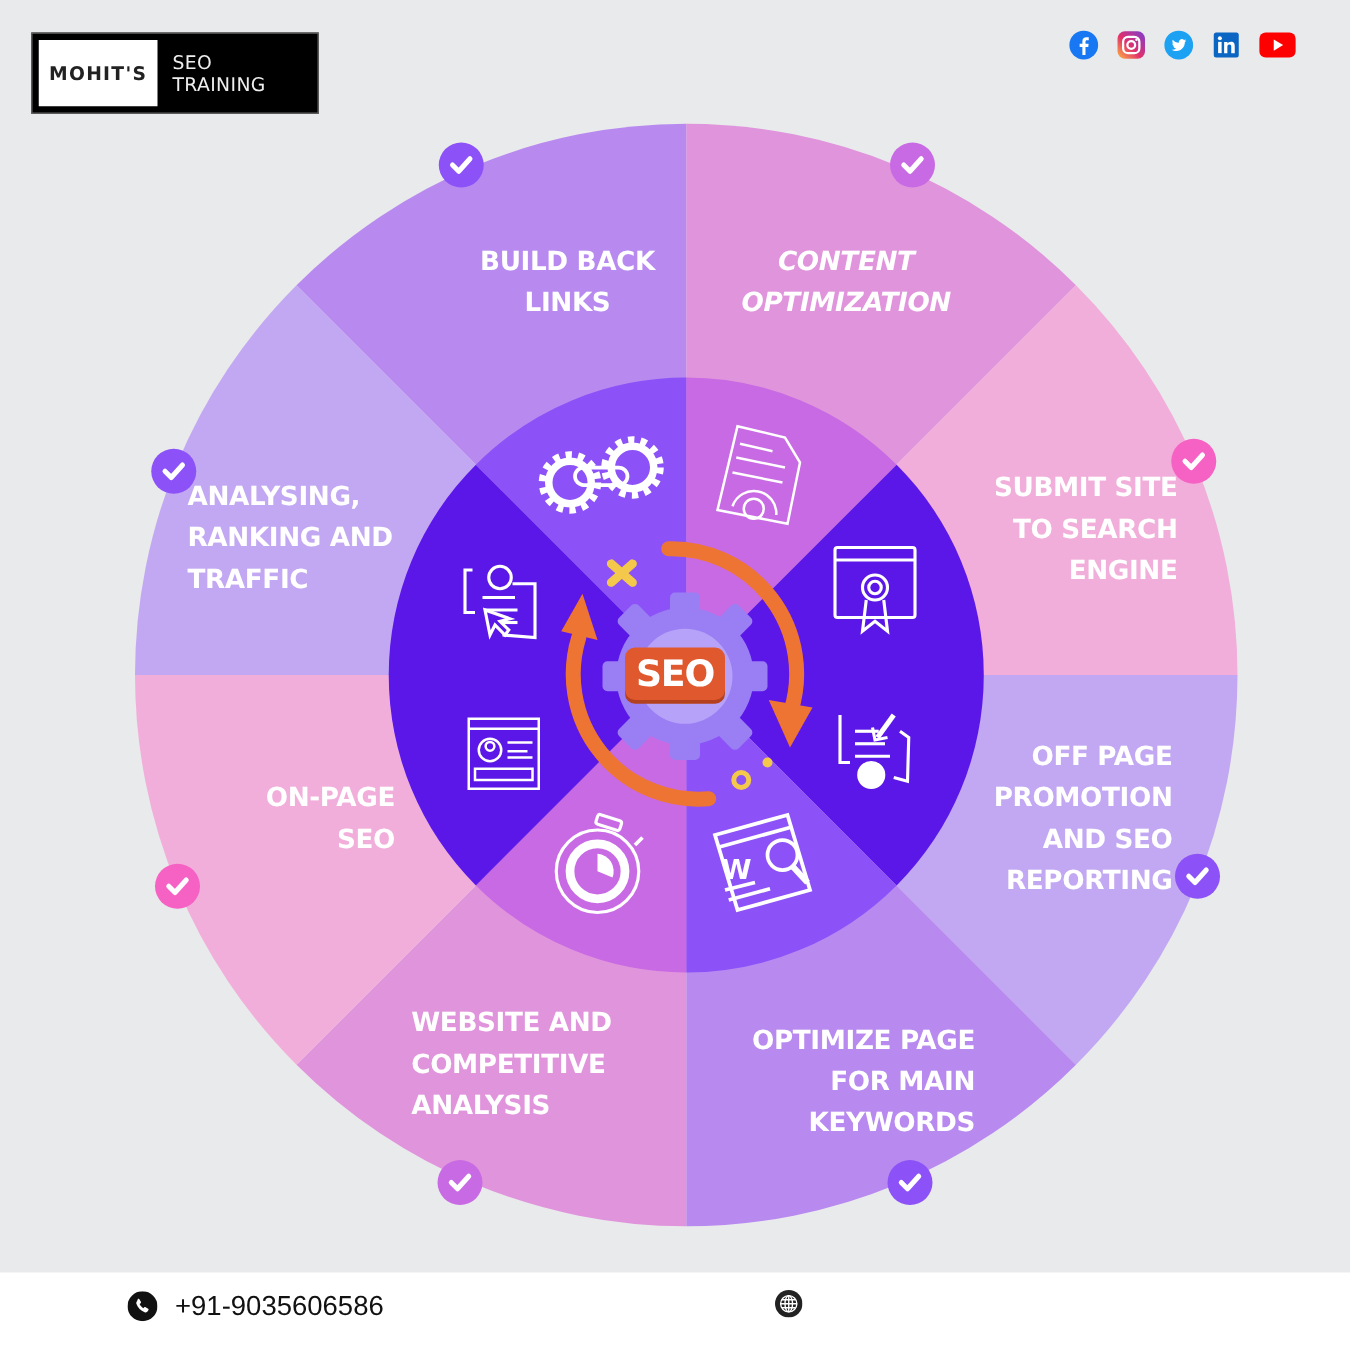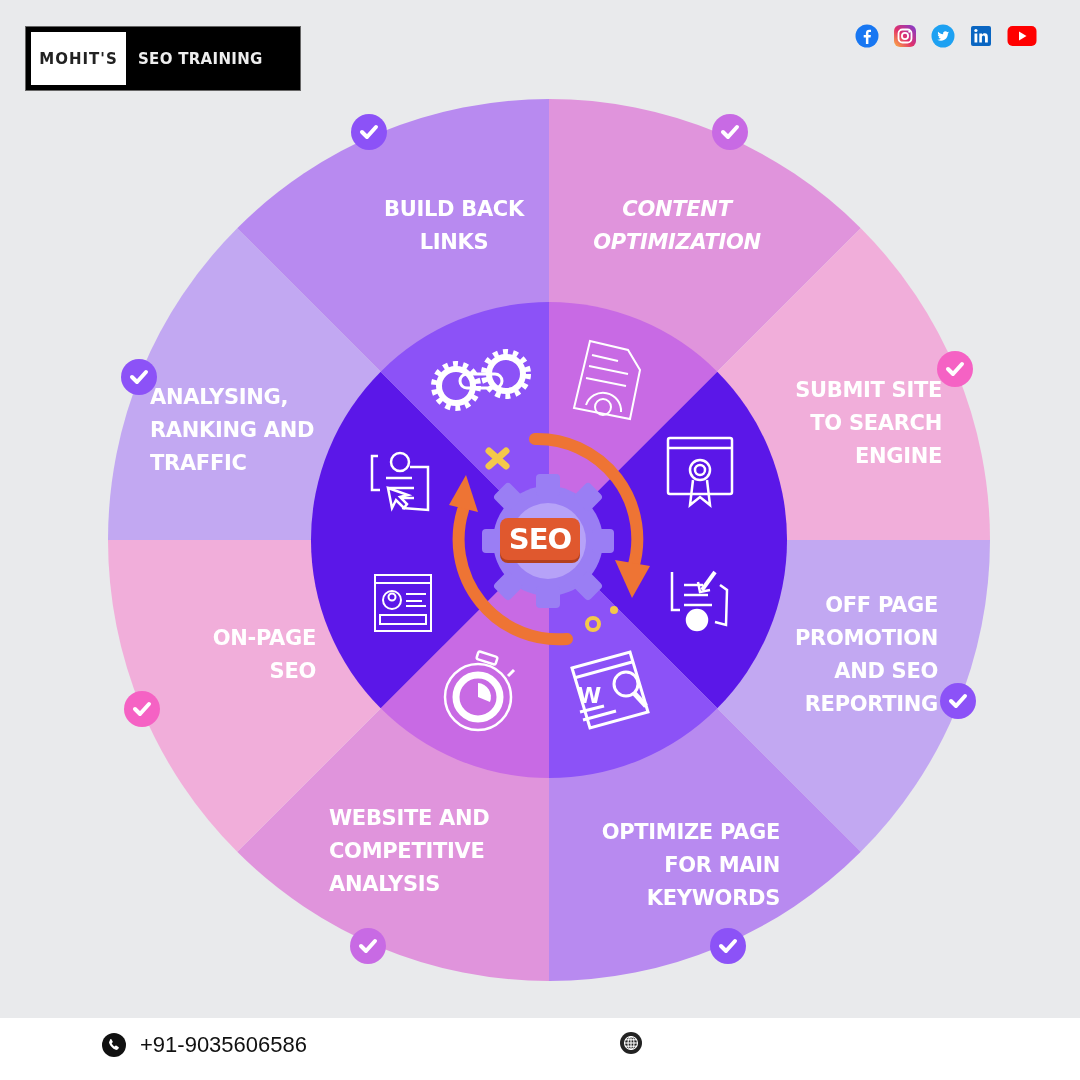--- a/index.html
+++ b/index.html
@@ -2,32 +2,32 @@
 <html><head>
 <meta charset="utf-8">
 <style>
   html, body { margin: 0; padding: 0; }
   body {
     width: 1080px; height: 1080px; overflow: hidden; position: relative;
     background: #E9EAEC;
     font-family: "DejaVu Sans", sans-serif;
   }
   .logo {
-    position: absolute; left: 25px; top: 26px; width: 276px; height: 65px;
+    position: absolute; left: 25px; top: 26px; width: 230px; height: 65px;
     background: #000; box-sizing: border-box; border: 1px solid #666;
   }
   .logo .left {
     position: absolute; left: 5px; top: 5px; width: 95px; height: 53px;
     background: #fff; display: flex; align-items: center; justify-content: center;
     font-weight: bold; font-size: 15px; letter-spacing: 1px; color: #222;
   }
   .logo .right {
     position: absolute; left: 112px; top: 0; height: 63px; right: 8px;
     display: flex; align-items: center;
-    font-weight: bold; font-size: 15px; letter-spacing: 0.3px; color: #eee; text-align: center;
+    font-weight: normal; font-size: 15px; letter-spacing: 0.3px; color: #eee;
   }
   .social { position: absolute; top: 24px; left: 855px; display: flex; gap: 14px; align-items: center; }
   .social .ic { width: 24px; height: 24px; display: flex; align-items: center; justify-content: center; }
 
   svg.wheel { position: absolute; left: 0; top: 0; }
   .label {
     position: absolute; color: #fff; font-weight: bold; font-size: 21px; line-height: 33px;
     font-family: "DejaVu Sans", sans-serif; letter-spacing: -0.3px; white-space: pre-line;
   }
   .check {

